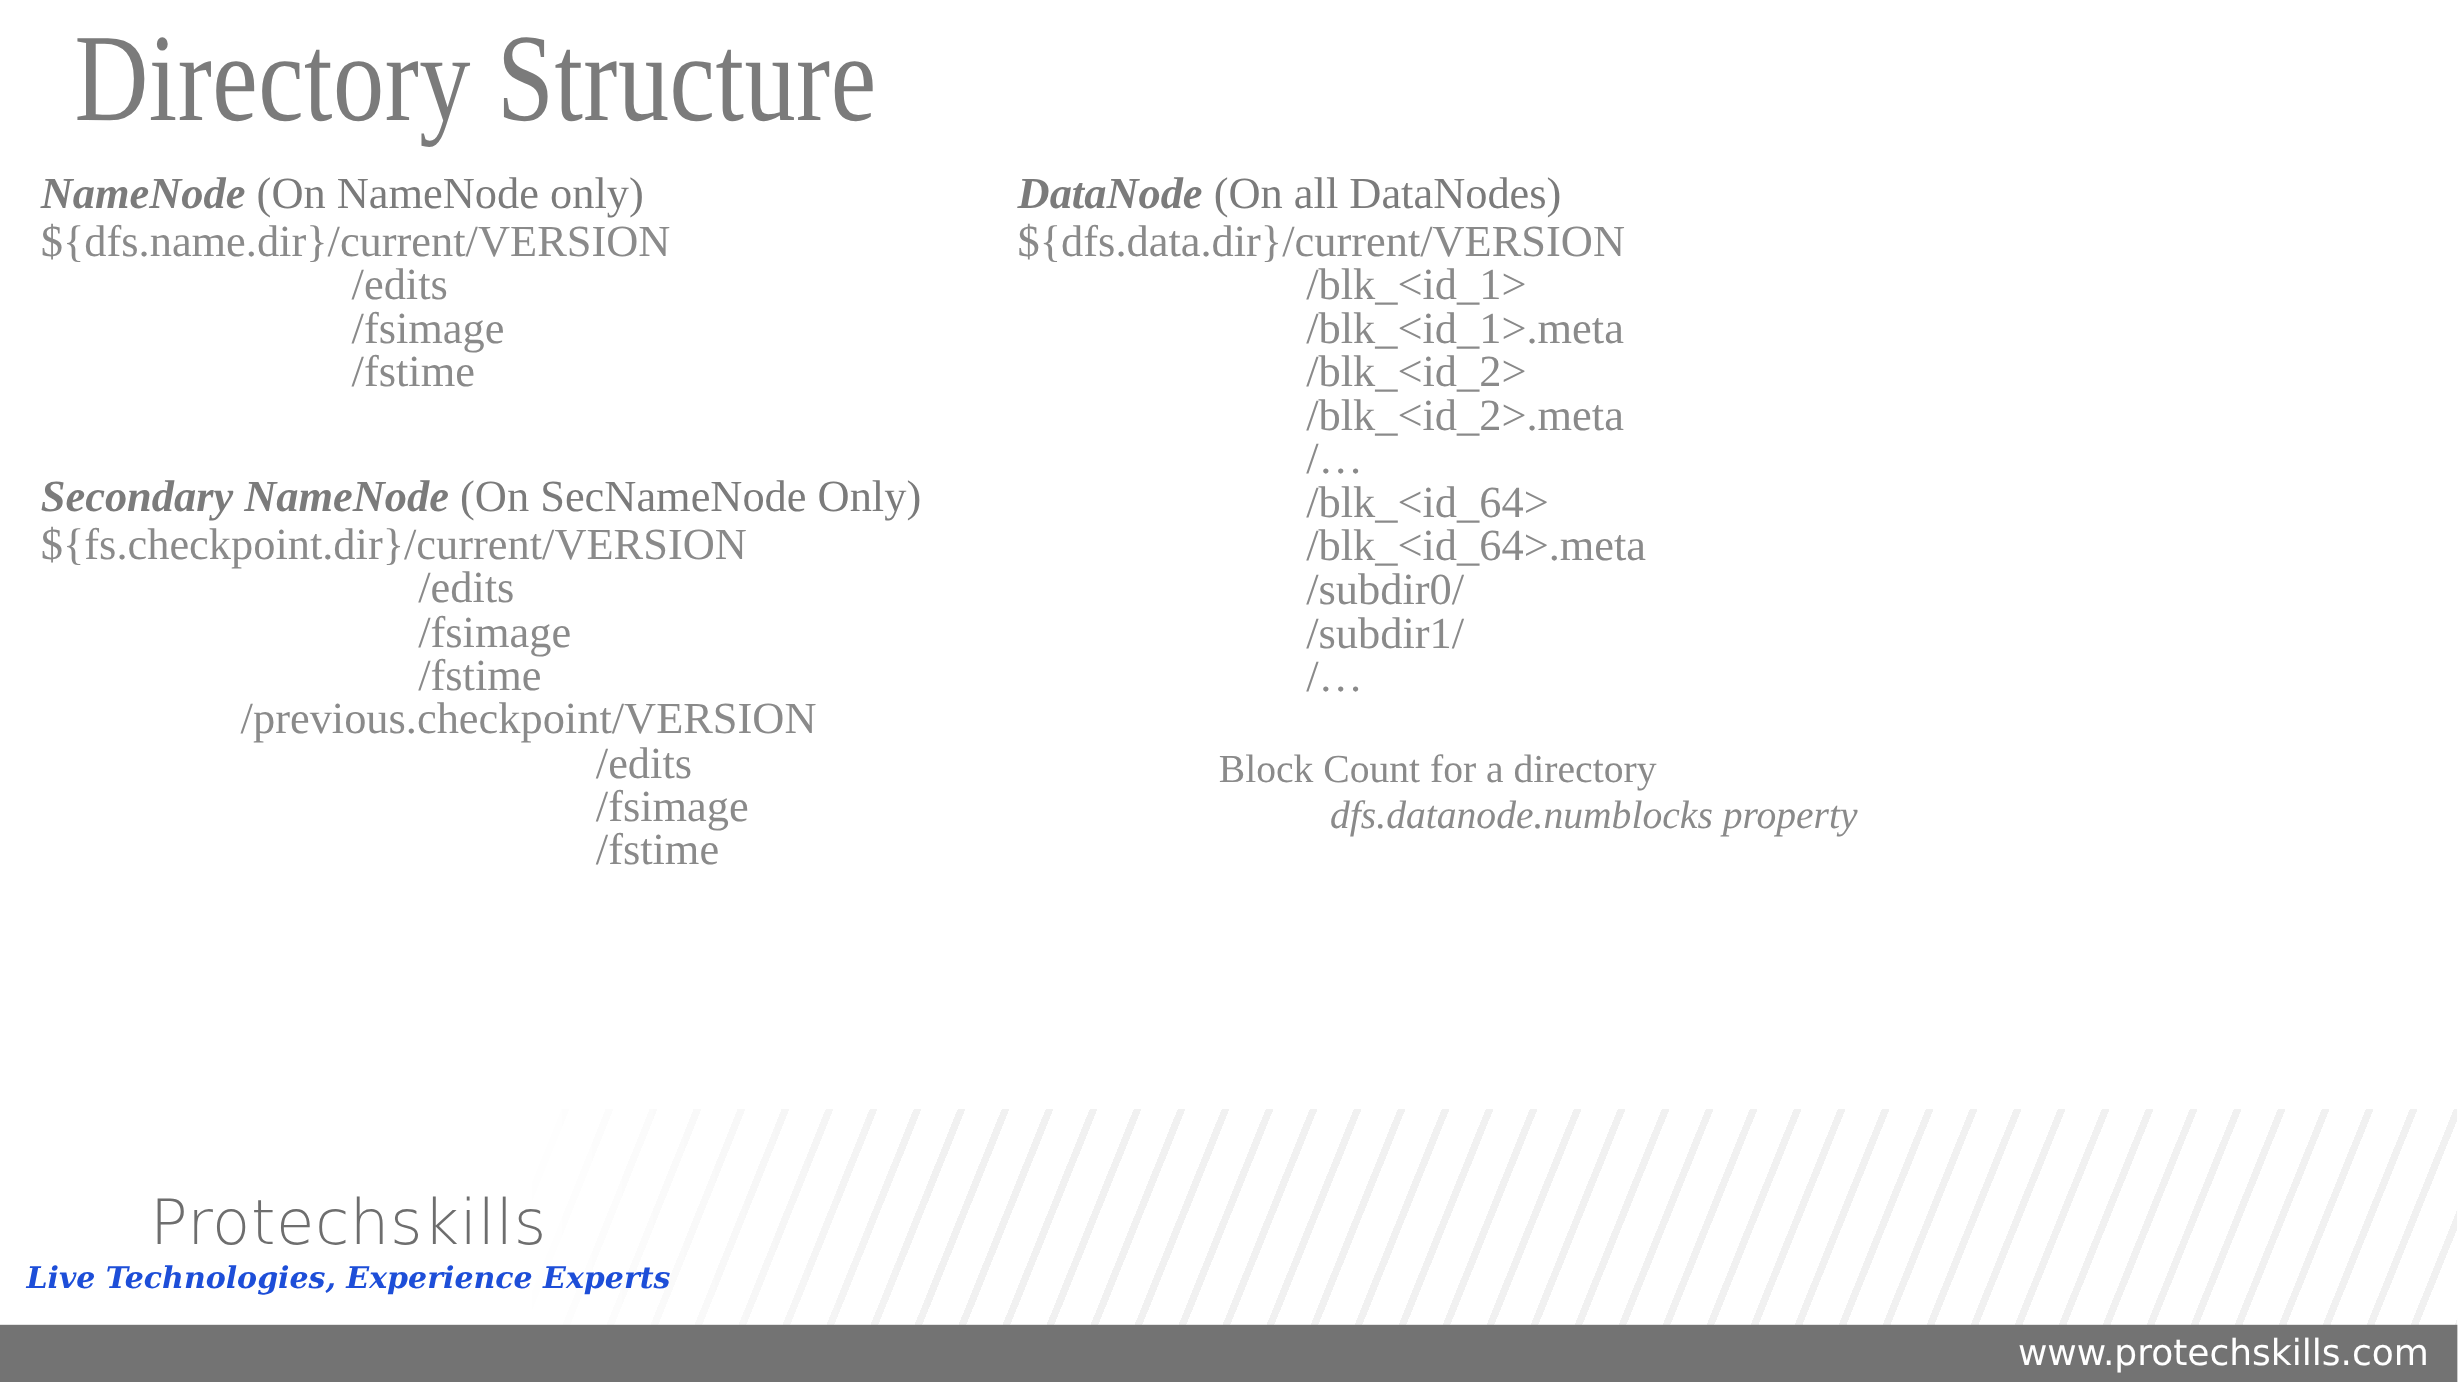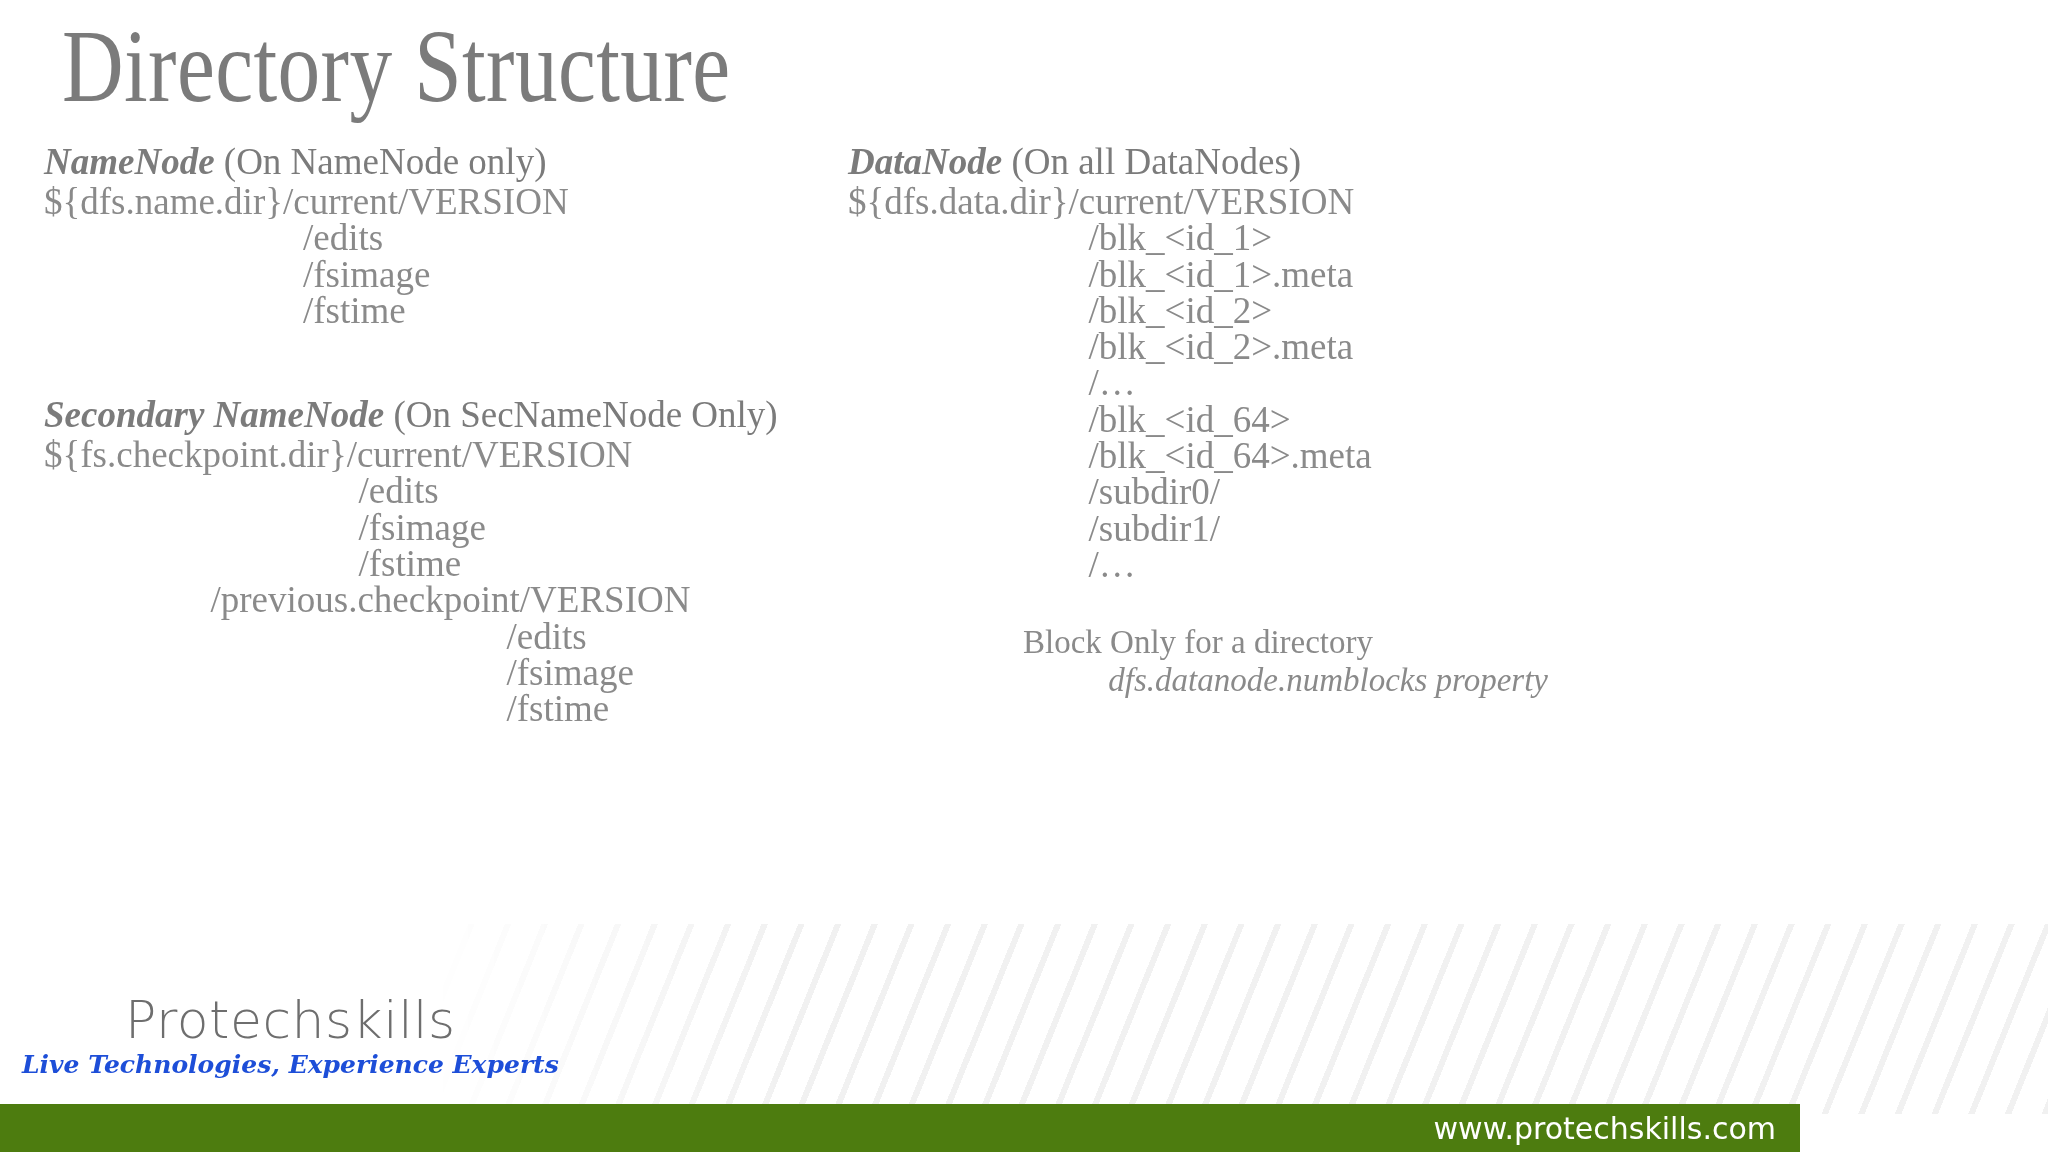--- a/index.html
+++ b/index.html
@@ -32,21 +32,21 @@
   }
 
   
   .content {
     position: absolute;
     left: 0;
     top: 140px;
     width: 2048px;
     height: 800px;
   }
-  .col-left  { position: absolute; left: 44px;  top: 0;  width: 880px; }
+  .col-left  { position: absolute; left: 34px;  top: 0;  width: 880px; }
   .col-right { position: absolute; left: 848px; top: 0; width: 700px; }
 
   .block { position: relative; }
 
   .block-head {
     font-size: 37px;
     line-height: 44px;
     color: #7b7b7b;
     white-space: nowrap;
   }
@@ -130,23 +130,23 @@
     font-weight: bold;
     font-style: italic;
     color: #1d4ed8;
     letter-spacing: 0px;
     margin-top: 2px;
   }
   .url-bar {
     position: absolute;
     left: 0;
     bottom: 0;
-    width: 1800px;
+    width: 2048px;
     height: 48px;
-    background: #4d7c0f;
+    background: #737373;
   }
   .url-text {
     position: absolute;
     right: 24px;
     top: 50%;
     transform: translateY(-50%);
     font-family: "DejaVu Sans", sans-serif;
     font-size: 30px;
     color: #ffffff;
     white-space: nowrap;
@@ -202,21 +202,21 @@
       <div class="path-line">                          /blk_&lt;id_2&gt;.meta</div>
       <div class="path-line">                          /…</div>
       <div class="path-line">                          /blk_&lt;id_64&gt;</div>
       <div class="path-line">                          /blk_&lt;id_64&gt;.meta</div>
       <div class="path-line">                          /subdir0/</div>
       <div class="path-line">                          /subdir1/</div>
       <div class="path-line">                          /…</div>
     </div>
 
     <div class="note">
-      <div>Block Only for a directory</div>
+      <div>Block Count for a directory</div>
       <div class="em">dfs.datanode.numblocks property</div>
     </div>
 
   </div>
 
 </div>
 
 <div class="footer-band">
   <div class="watermark"></div>
   <div class="brand">

